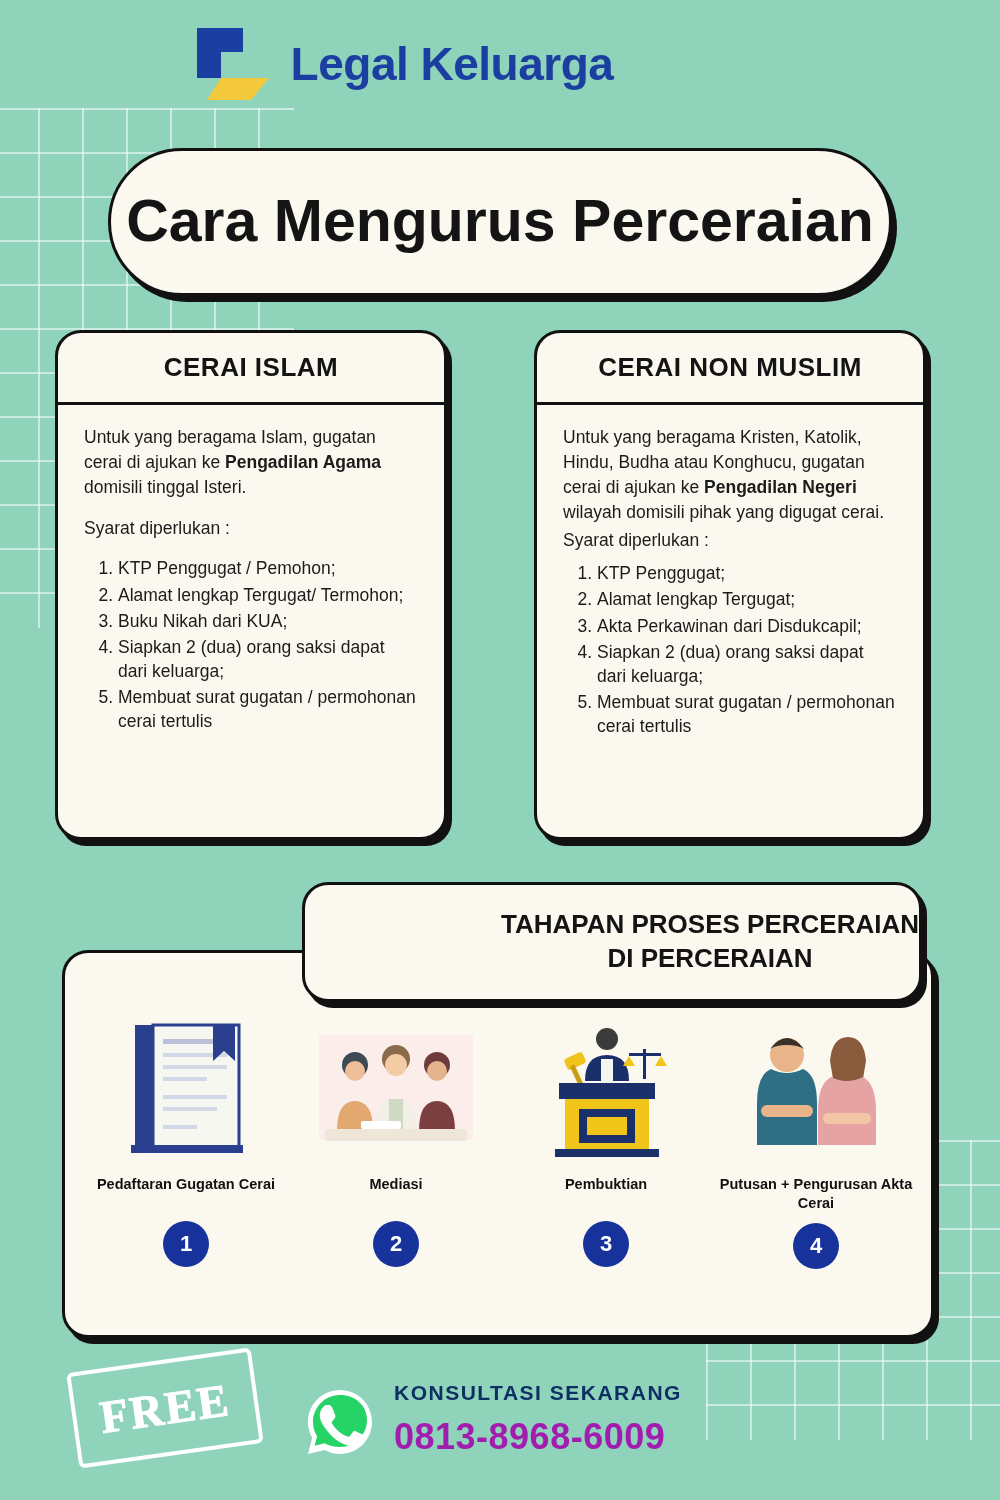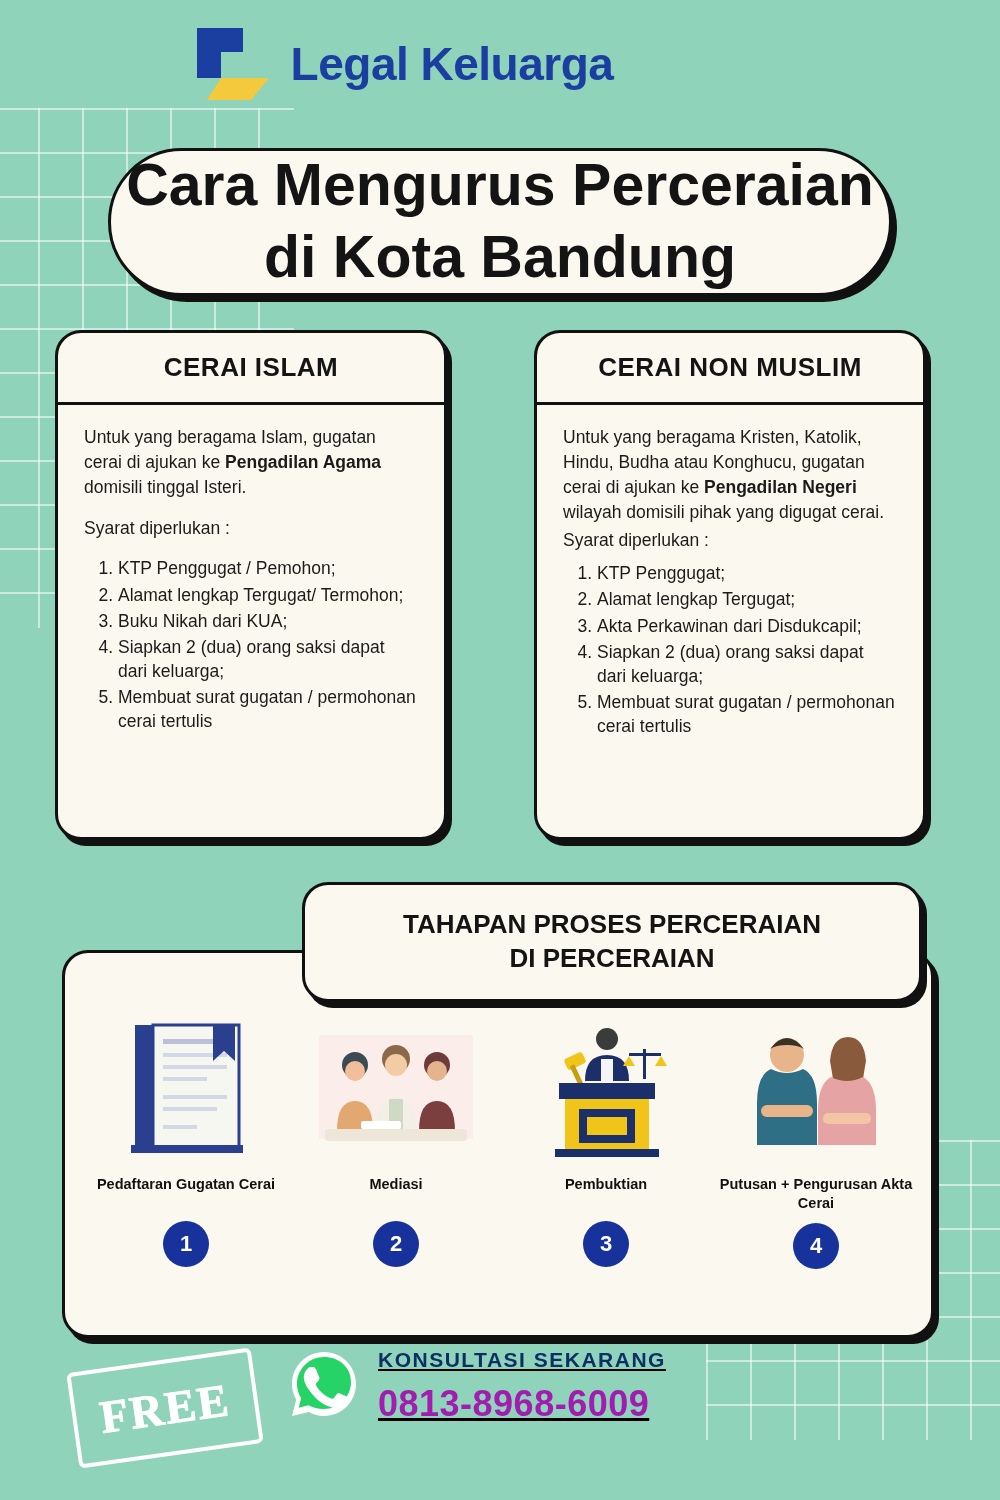--- a/index.html
+++ b/index.html
@@ -68,21 +68,21 @@
   
   #process-card {
     position:absolute; left:62px; top:950px; width:872px; height:388px;
     background:#fbf9ef; border:3px solid #111; border-radius:26px;
     box-shadow:5px 6px 0 #111;
   }
   #process-head {
     position:absolute; left:302px; top:882px; width:620px; height:120px;
     background:#fbf9ef; border:3px solid #111; border-radius:26px;
     box-shadow:5px 6px 0 #111;
-    display:flex; align-items:center; justify-content:center; text-align:center;
+    display:flex; align-items:center; justify-content:flex-end; text-align:center;
     font-size:26px; font-weight:bold; line-height:1.3; color:#141414;
     z-index:3;
   }
   #steps {
     position:absolute; left:0; top:60px; width:872px; height:320px;
     display:flex; justify-content:space-around; align-items:flex-start;
     padding:0 16px;
   }
   .step { width:200px; display:flex; flex-direction:column; align-items:center; }
   .step-art { width:170px; height:150px; position:relative; margin-bottom:12px; }
@@ -102,22 +102,22 @@
     border:4px solid #fff; border-radius:6px;
     transform:rotate(-8deg);
     display:flex; align-items:center; justify-content:center;
   }
   #free-stamp span {
     font-size:46px; font-weight:bold; color:#fff; letter-spacing:2px;
     font-family:"Liberation Serif", serif;
     -webkit-text-stroke:1px #fff;
   }
   #contact {
-    position:absolute; left:288px; bottom:42px; width:520px; height:110px;
-    display:flex; align-items:flex-start; gap:18px;text-decoration:underline;
+    position:absolute; left:304px; bottom:42px; width:520px; height:110px;
+    display:flex; align-items:flex-end; gap:18px;
   }
   #wa-icon { width:72px; height:72px; flex:0 0 72px; }
   .contact-text { display:flex; flex-direction:column; }
   .contact-title { font-size:21px; font-weight:bold; color:#0e2f64; letter-spacing:1.5px; }
   .contact-phone { font-size:36px; font-weight:bold; color:#a21caf; letter-spacing:.5px;margin-top:11px; }
 </style>
 </head>
 <body>
 
 <div class="grid-patch" id="grid-left"></div>
@@ -130,21 +130,20 @@
       <path d="M30 56 H78 L60 78 H16 Z" fill="#f4c93b"></path>
       <path d="M52 6 L78 6 L78 56 L52 56 Z" fill="#1b3fa0" opacity="0"></path>
     </svg>
   </div>
   <div class="logo-text">Legal Keluarga</div>
 </div>
 
 <div class="title-card">
   <h1>
     <span>Cara Mengurus Perceraian</span><br>
-    <span>di Kota Bandung</span>
   </h1>
 </div>
 
 <div class="col" id="col-islam">
   <div class="col-head">CERAI ISLAM</div>
   <div class="col-body">
     <p>
       <span>Untuk yang beragama Islam, gugatan cerai di ajukan ke </span><b>Pengadilan Agama</b><span> domisili tinggal Isteri.</span>
     </p>
     <p>Syarat diperlukan :</p>

